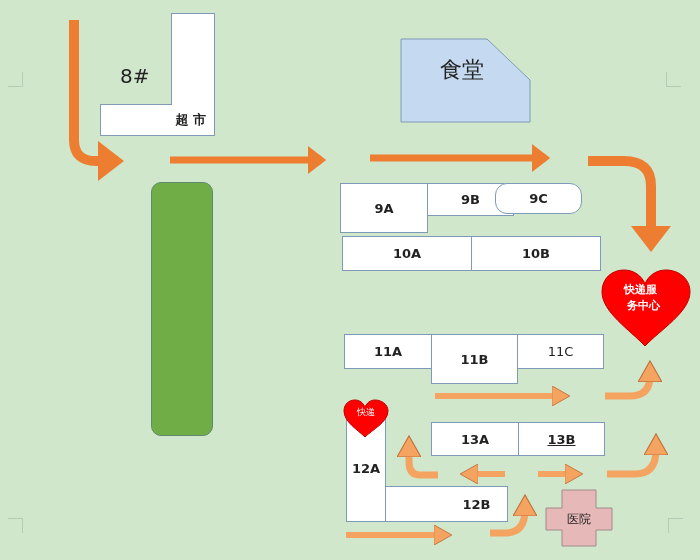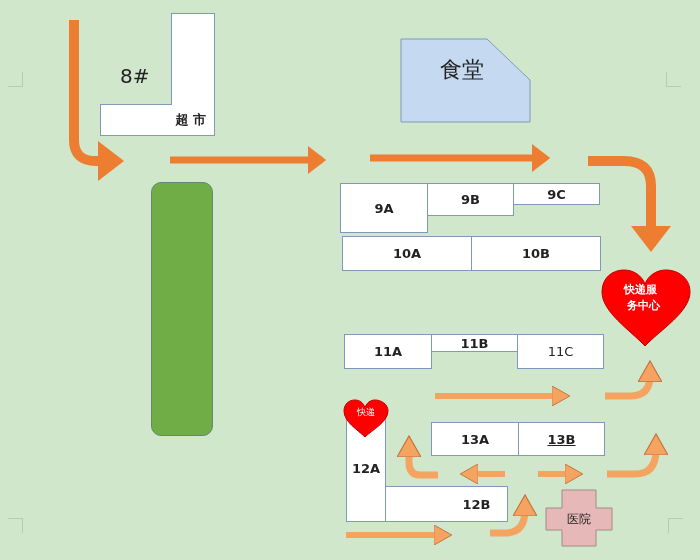--- a/index.html
+++ b/index.html
@@ -32,35 +32,35 @@
 <span class="txt" style="left:440px;top:55px;font-size:22px;">食堂</span>
 
 <div style="position:absolute;left:151px;top:182px;width:62px;height:254px;background:#70ad47;border:1px solid #5f8a6f;border-radius:10px;box-sizing:border-box;"></div>
 
 <div class="bld" style="left:340px;top:183px;width:88px;height:50px;">
     <span>9A</span>
   </div>
 <div class="bld" style="left:427px;top:183px;width:87px;height:33px;">
     <span>9B</span>
   </div>
-<div class="bld" style="left:513px;top:183px;width:87px;height:22px;">
+<div class="bld" style="left:495px;top:183px;width:87px;height:31px;border-radius:12px;">
     <span>9C</span>
   </div>
 
 <div class="bld" style="left:342px;top:236px;width:130px;height:35px;">
     <span>10A</span>
   </div>
 <div class="bld" style="left:471px;top:236px;width:130px;height:35px;">
     <span>10B</span>
   </div>
 
 <div class="bld" style="left:344px;top:334px;width:88px;height:35px;">
     <span>11A</span>
   </div>
-<div class="bld" style="left:431px;top:334px;width:87px;height:18px;">
+<div class="bld" style="left:431px;top:334px;width:87px;height:50px;">
     <span>11B</span>
   </div>
 <div class="bld" style="left:517px;top:334px;width:87px;height:35px;text-align:center;">
     <span style="font-weight:normal;">11C</span>
   </div>
 
 <div class="bld" style="left:431px;top:422px;width:88px;height:34px;">
     <span>13A</span>
   </div>
 <div class="bld" style="left:518px;top:422px;width:87px;height:34px;text-decoration:underline;">

